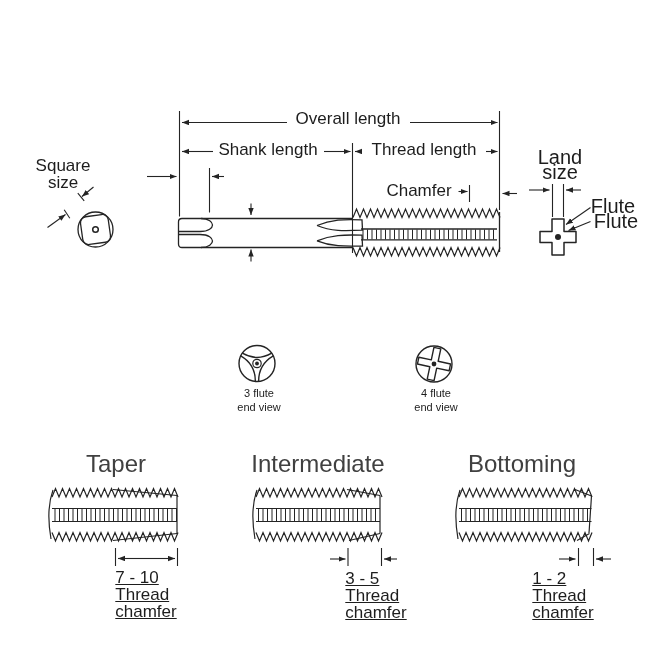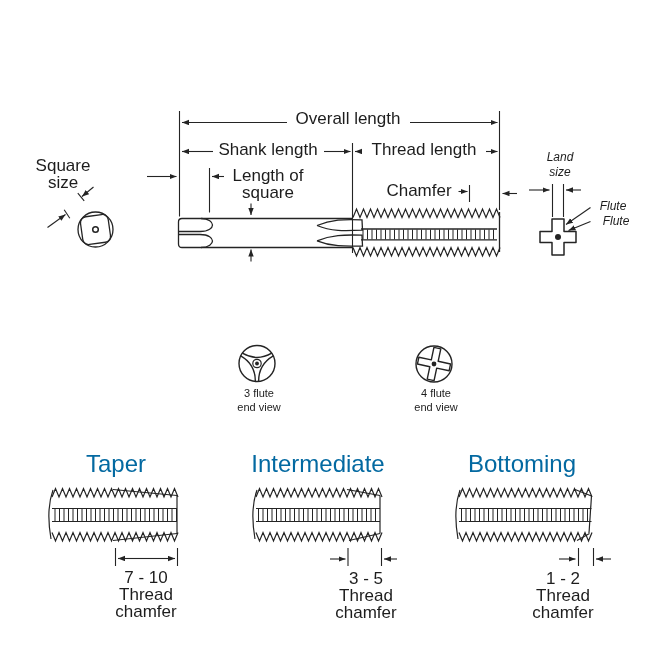--- a/index.html
+++ b/index.html
@@ -1,26 +1,26 @@
 <!DOCTYPE html>
 <html><head>
 <meta charset="utf-8">
 <style>
   html,body{margin:0;padding:0;background:#ffffff;}
   .stage{position:relative;width:670px;height:670px;background:#ffffff;overflow:hidden;
          font-family:"Liberation Sans",sans-serif;}
   .art{position:absolute;left:0;top:0;}
   .label{position:absolute;transform:translateX(-50%);text-align:center;
          font:17px/17px "Liberation Sans",sans-serif;color:#1d1d1d;white-space:nowrap;}
-  .label.sm{font-size:12px;line-height:15px;font-style:italic;}
+  .label.sm{font-size:20px;line-height:15px;}
   .label.vw{font-size:11px;line-height:14px;}
   .heading{position:absolute;transform:translateX(-50%);text-align:right;white-space:nowrap;
-           font:24px/24px "Liberation Sans",sans-serif;color:#0369a1;}
-  .cap{position:absolute;transform:translateX(-50%);text-align:center;white-space:nowrap;
-       font:17px/17px "Liberation Sans",sans-serif;color:#1d1d1d;}
+           font:24px/24px "Liberation Sans",sans-serif;color:#404040;}
+  .cap{position:absolute;transform:translateX(-50%);white-space:nowrap;
+       font:17px/17px "Liberation Sans",sans-serif;color:#1d1d1d;text-decoration:underline;}
 </style>
 </head>
 <body>
 
 <div class="stage">
 
   <svg class="art" width="670" height="670" viewBox="0 0 670 670">
     <defs>
       <marker id="ah" markerWidth="9" markerHeight="7" refX="7" refY="2.7" orient="auto" markerUnits="userSpaceOnUse">
         <path d="M0,0 L7,2.7 L0,5.4 Z" fill="#242424"></path>
@@ -149,24 +149,20 @@
       <path d="M593.5,548 V566" stroke-width="1.1"></path>
       <path d="M559,559 L575.5,559" marker-end="url(#ah)" stroke-width="1.1"></path>
       <path d="M611,559 L596,559" marker-end="url(#ah)" stroke-width="1.1"></path>
     </g>
   </svg>
 
   <div class="label" style="left:348px;top:110px">Overall length</div>
   <div class="label" style="left:268px;top:141px">Shank length</div>
   <div class="label" style="left:424px;top:141px">Thread length</div>
 
-  <div class="label" style="left:268px;top:167px">
-    <div>Length of</div>
-    <div>square</div>
-  </div>
 
   <div class="label" style="left:419px;top:182px">Chamfer</div>
 
   <div class="label" style="left:63px;top:157px">
     <div>Square</div>
     <div>size</div>
   </div>
 
 
   <div class="label sm" style="left:560px;top:150px">
@@ -188,21 +184,21 @@
 
   <div class="heading" style="left:116px;top:452px">Taper</div>
   <div class="heading" style="left:318px;top:452px">Intermediate</div>
   <div class="heading" style="left:522px;top:452px">Bottoming</div>
 
   <div class="cap" style="left:146px;top:569px">
     <div>7 - 10</div>
     <div>Thread</div>
     <div>chamfer</div>
   </div>
-  <div class="cap" style="left:366px;top:570px">
+  <div class="cap" style="left:376px;top:570px">
     <div>3 - 5</div>
     <div>Thread</div>
     <div>chamfer</div>
   </div>
   <div class="cap" style="left:563px;top:570px">
     <div>1 - 2</div>
     <div>Thread</div>
     <div>chamfer</div>
   </div>
 

